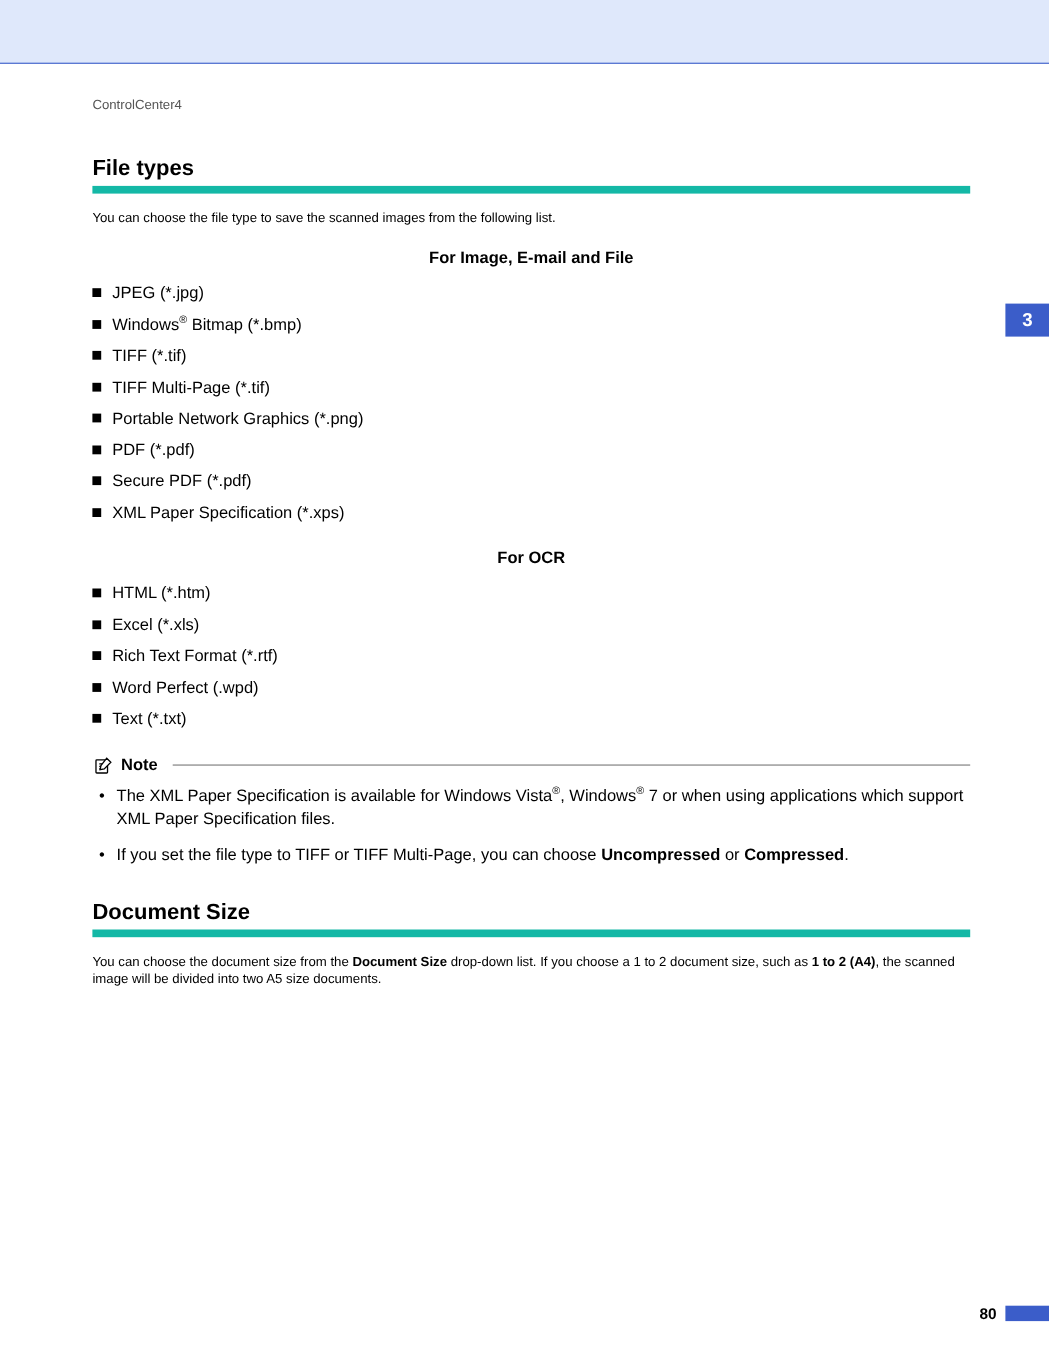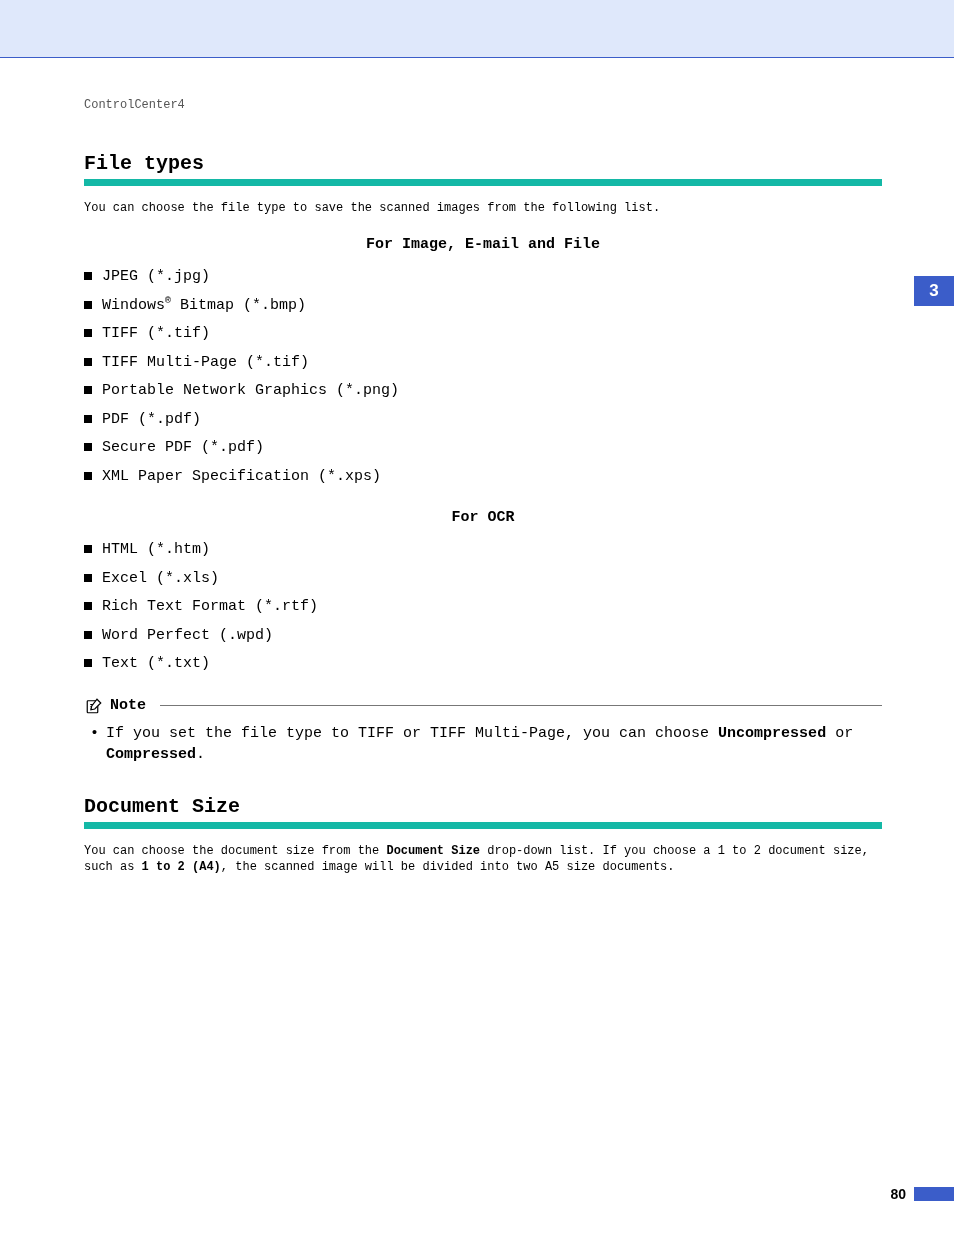--- a/index.html
+++ b/index.html
@@ -12,22 +12,21 @@
     background: #fff;
     position: relative;
   }
   .top-band {
     background: #dfe8fb;
     height: 58px;
     width: 100%;
     border-bottom: 1px solid #3b5dc9;
   }
   .page {
-    padding: 40px 72px 0 84px;
-    font-family: Liberation Mono, monospace;
+    padding: 30px 72px 0 84px;
   }
   .running-header {
     font-size: 12px;
     color: #555;
     margin-bottom: 40px;
   }
   h2.section {
     font-size: 20px;
     font-weight: bold;
     padding-bottom: 4px;
@@ -175,20 +174,23 @@
       <svg class="note-icon" viewBox="0 0 24 24" fill="none" stroke="#000" stroke-width="1.6">
         <rect x="3" y="5" width="14" height="16" rx="1"></rect>
         <path d="M7 10h6M7 13h6M7 16h4"></path>
         <path d="M16 3l5 5-8 8-5 1 1-5 7-9z" fill="#fff"></path>
       </svg>
       <span class="note-label">Note</span>
       <div class="rule"></div>
     </div>
     <ul class="bullets">
       <li>
+        <span>The XML Paper Specification is available for Windows Vista</span><sup>®</sup><span>, Windows</span><sup>®</sup><span> 7 or when using applications which support XML Paper Specification files.</span>
+      </li>
+      <li>
         <span>If you set the file type to TIFF or TIFF Multi-Page, you can choose </span><b>Uncompressed</b><span> or </span><b>Compressed</b><span>.</span>
       </li>
     </ul>
   </div>
 
   <h2 class="section">Document Size</h2>
   <p class="body">
     <span>You can choose the document size from the </span><b>Document Size</b><span> drop-down list. If you choose a 1 to 2 document size, such as </span><b>1 to 2 (A4)</b><span>, the scanned image will be divided into two A5 size documents.</span>
   </p>
 </div>

